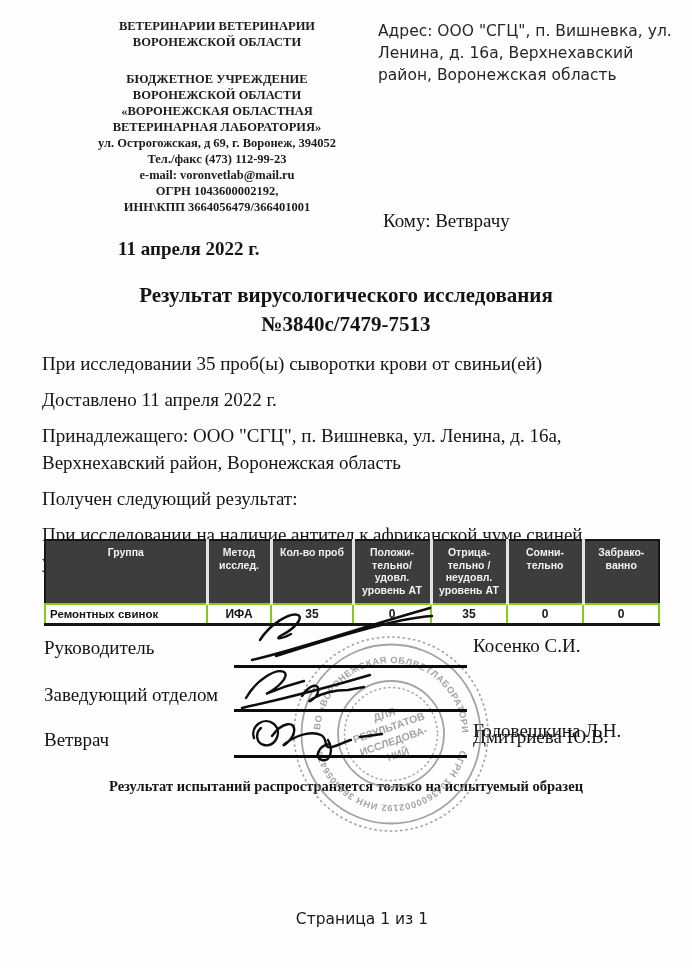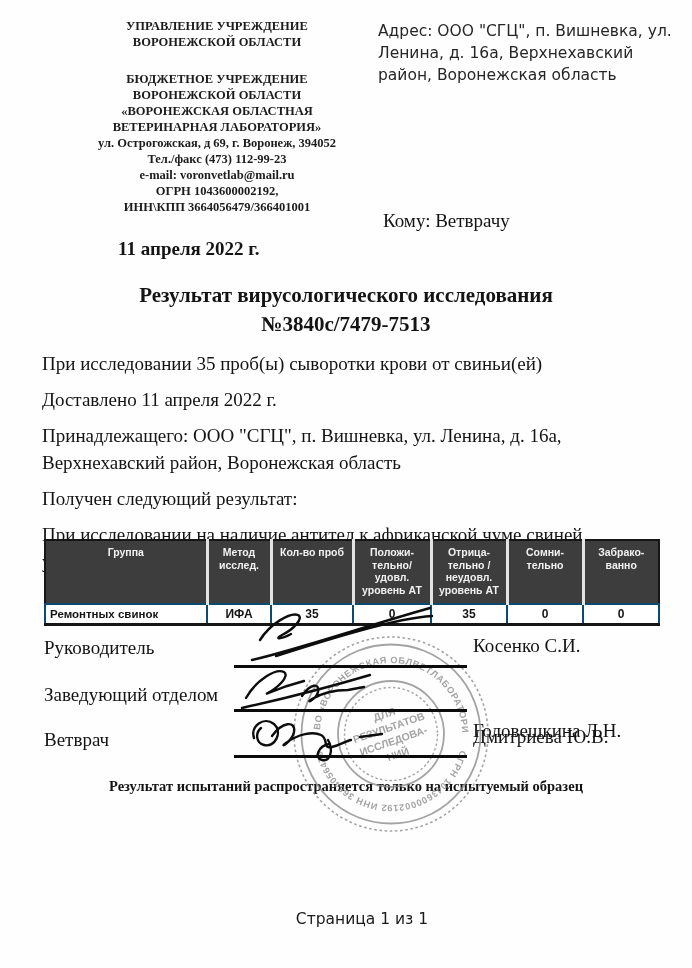--- a/index.html
+++ b/index.html
@@ -42,21 +42,21 @@
     font-family:"Liberation Sans", sans-serif; table-layout:fixed;padding-left:11px;
   }
   table.results th {
     background:#3d3d3d; color:#f2f2f2;
     font-size:10.5px; line-height:12.5px; font-weight:bold;
     vertical-align:top; padding:5px 1px 2px; height:64px; box-sizing:border-box;
     border-left:3px solid #e3e3e3; white-space:pre-line; text-align:center;
   }
   table.results th:first-child { border-left:none; }
   table.results td {
-    border:2px solid #0c4a6e; background:#fff;
+    border:2px solid #84cc16; background:#fff;
     font-weight:bold; font-size:12px; text-align:center; padding:2px;
   }
   table.results td:first-child { text-align:left; padding-left:4px; font-size:11.5px; }
 
   
   .sig-role { position:absolute; left:44px;  font-size:19px; z-index:3; }
   .sig-name { position:absolute; left:473px; font-size:19px; z-index:3; }
   .sig-line { position:absolute; left:234px; width:233px; height:0;
               border-bottom:3px solid #0b0b0b; z-index:6; }
   .sig-svg  { position:absolute; z-index:6; }
@@ -77,21 +77,21 @@
     position:absolute; left:0; top:910px; width:100%;
     text-align:center; font-family:"DejaVu Sans", sans-serif; font-size:15.5px; color:#1a1a1a;margin-left:16px;
   }
 </style>
 </head>
 <body>
 
 <div class="page">
 
   <div class="org-block">
-    <div class="pre b1">УПРАВЛЕНИЕ УЧРЕЖДЕНИЕ
+    <div class="pre b1">ВЕТЕРИНАРИИ ВЕТЕРИНАРИИ
 ВОРОНЕЖСКОЙ ОБЛАСТИ</div>
     <div class="pre b2">БЮДЖЕТНОЕ УЧРЕЖДЕНИЕ
 ВОРОНЕЖСКОЙ ОБЛАСТИ
 «ВОРОНЕЖСКАЯ ОБЛАСТНАЯ
 ВЕТЕРИНАРНАЯ ЛАБОРАТОРИЯ»
 ул. Острогожская, д 69, г. Воронеж, 394052
 Тел./факс  (473) 112-99-23
 e-mail: voronvetlab@mail.ru
 ОГРН 1043600002192,
 ИНН\КПП 3664056479/366401001</div>

